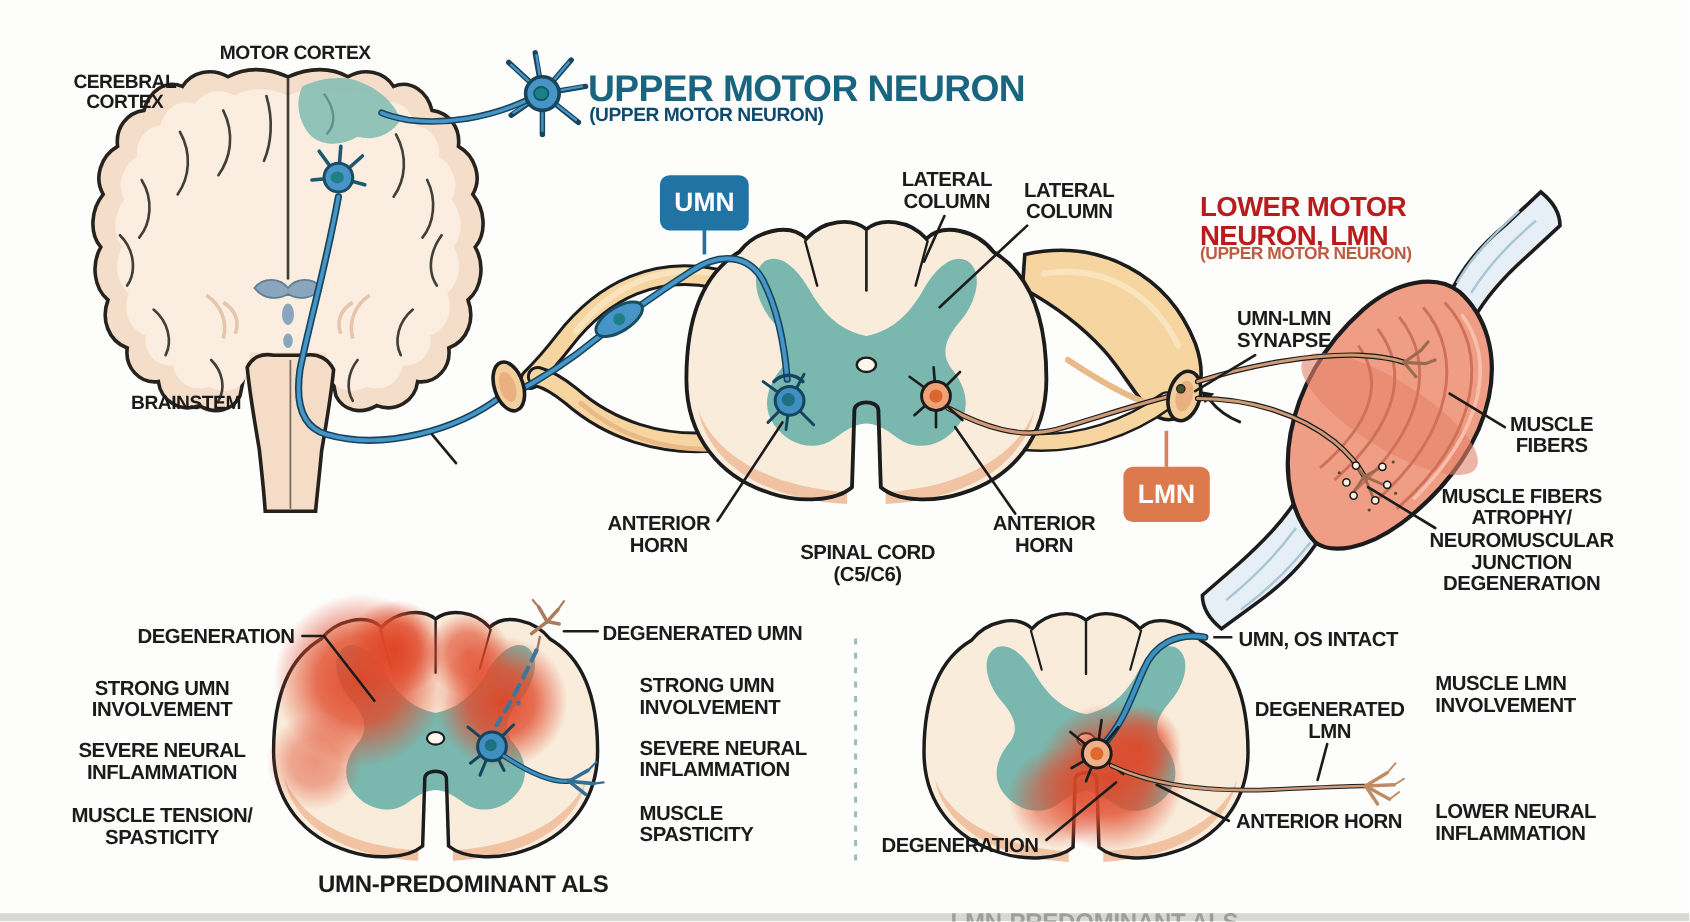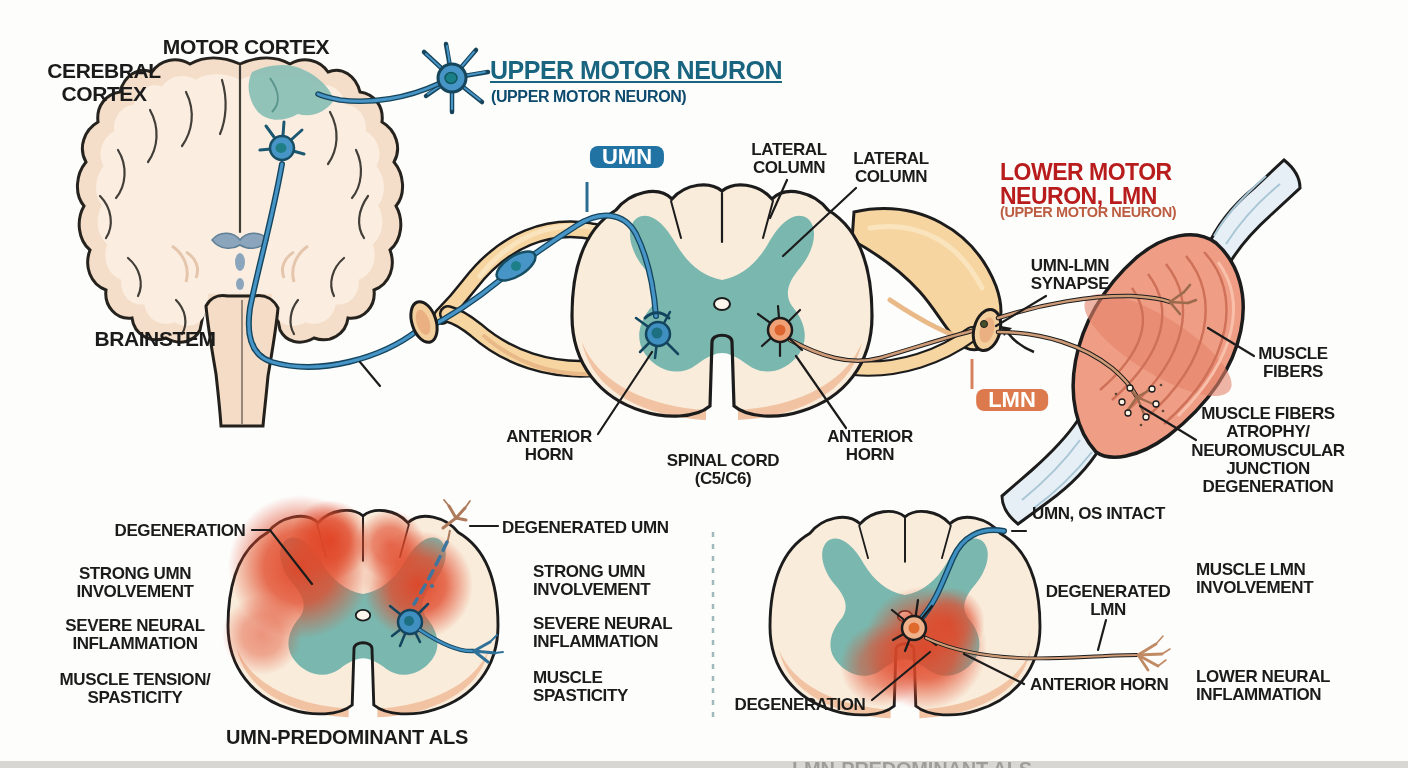--- a/index.html
+++ b/index.html
@@ -2,30 +2,30 @@
 <html><head>
 <meta charset="utf-8">
 <style>
   html,body{margin:0;padding:0;background:#ffffff;}
   #canvas{position:relative;width:1408px;height:768px;background:#fdfdfc;overflow:hidden;
           font-family:"Liberation Sans",sans-serif;}
   svg{position:absolute;left:0;top:0;}
   .lbl{position:absolute;font-weight:bold;font-size:17px;line-height:1.08;color:#1b1b1b;
        letter-spacing:-0.4px;white-space:pre-line;text-align:center;transform:translateX(-50%);}
   .la{transform:none;text-align:left;}
-  .s18{font-size:21px;}
+  .s18{font-size:16px;}
   .cap{font-size:20px;letter-spacing:-0.2px;}
-  .t25{font-size:25px;letter-spacing:-0.5px;text-decoration:underline;}
+  .t25{font-size:31px;letter-spacing:-0.5px;}
   .t16{font-size:16px;}
   .t23{font-size:23px;line-height:1.05;letter-spacing:-0.5px;}
   .t14{font-size:14.5px;}
   .umnc{color:#19647f;}
   .lmnc{color:#bc5c41;}
   .badge{position:absolute;transform:translateX(-50%);font-weight:bold;font-size:22px;line-height:1;
-         color:#ffffff;padding:0 12px;border-radius:8px;letter-spacing:0;margin-left:40px;}
+         color:#ffffff;padding:12px 12px;border-radius:8px;letter-spacing:0;}
   #bottom-strip{position:absolute;left:0;bottom:0;width:1408px;height:7px;background:#cbcac6;opacity:.75;}
 </style>
 </head>
 <body>
 
 <div id="canvas">
 
 <svg width="1408" height="768" viewBox="0 0 1408 768">
   <defs>
     <radialGradient id="rg">
@@ -402,23 +402,23 @@
   <div class="lbl" style="left:135px;top:617px;">SEVERE NEURAL
 INFLAMMATION</div>
   <div class="lbl" style="left:135px;top:671px;">MUSCLE TENSION/
 SPASTICITY</div>
   <div class="lbl la" style="left:533px;top:563px;">STRONG UMN
 INVOLVEMENT</div>
   <div class="lbl la" style="left:533px;top:615px;">SEVERE NEURAL
 INFLAMMATION</div>
   <div class="lbl la" style="left:533px;top:669px;">MUSCLE
 SPASTICITY</div>
-  <div class="lbl cap" style="left:347px;top:727px;text-align:right;">UMN-PREDOMINANT ALS</div>
-
-  <div class="lbl la" style="left:1032px;top:505px;">UMN, OS INTACT</div>
+  <div class="lbl cap" style="left:386px;top:727px;text-align:right;">UMN-PREDOMINANT ALS</div>
+
+  <div class="lbl la" style="left:1032px;top:524px;">UMN, OS INTACT</div>
   <div class="lbl" style="left:1108px;top:583px;">DEGENERATED
 LMN</div>
   <div class="lbl la" style="left:1030px;top:676px;">ANTERIOR HORN</div>
   <div class="lbl" style="left:800px;top:696px;">DEGENERATION</div>
   <div class="lbl la" style="left:1196px;top:561px;">MUSCLE LMN
 INVOLVEMENT</div>
   <div class="lbl la" style="left:1196px;top:668px;">LOWER NEURAL
 INFLAMMATION</div>
   <div class="lbl cap" style="left:912px;top:727px;margin-top:32px;">LMN-PREDOMINANT ALS</div>
 

